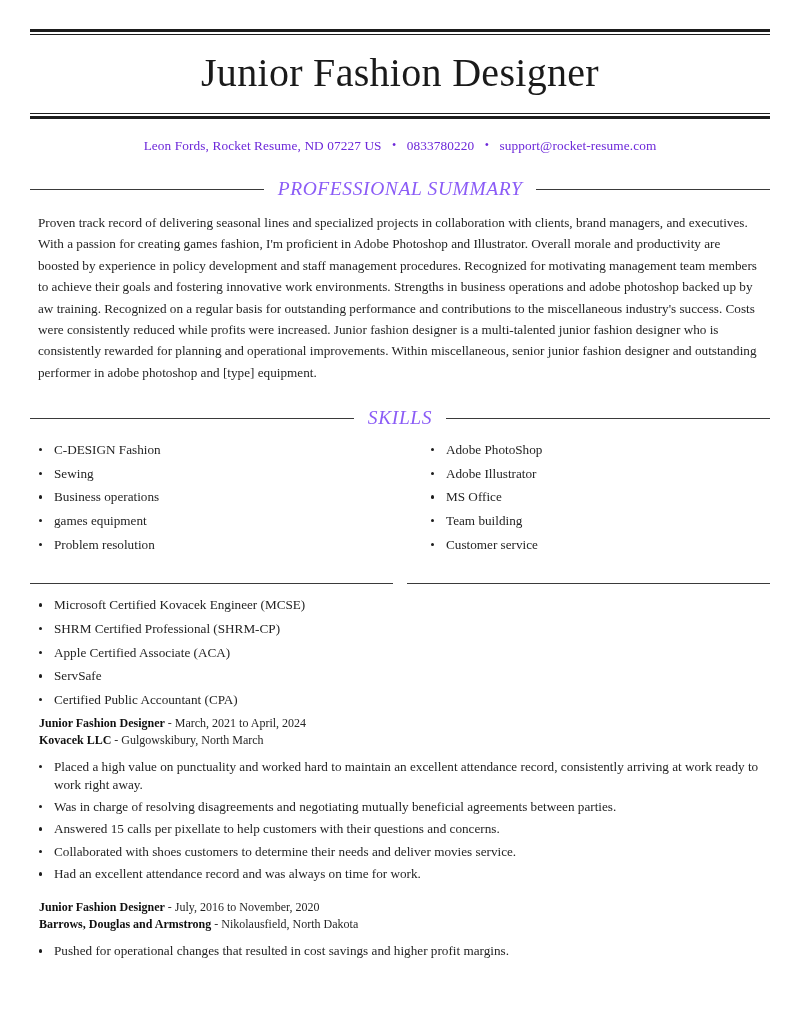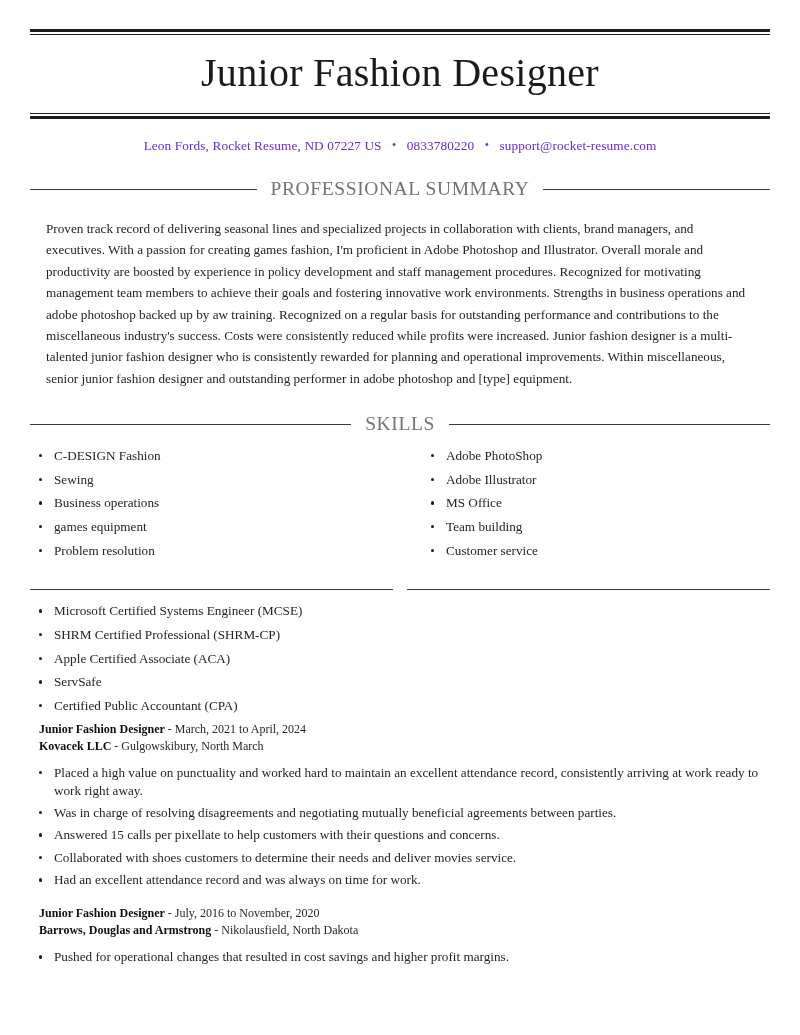--- a/index.html
+++ b/index.html
@@ -73,32 +73,33 @@
   }
   .section-head .rule {
     flex: 1 1 auto;
     height: 0;
     border-top: 1px solid #3a3a3a;
   }
   .section-title {
     flex: 0 0 auto;
     font-size: 19.5px;
     letter-spacing: 0.6px;
-    color: #737373;
+    color: #8b5cf6;
     font-weight: 400;
     white-space: nowrap;
+    font-style: italic;
   }
 
   
   .summary {
     font-size: 13.2px;
     line-height: 1.62;
     text-align: left;
     color: #242424;
-    margin: 16px;
+    margin: 8px;
     padding-top: 2px;
   }
 
   ul.bullets {
     list-style: none;
     margin: 0;
     padding: 0;
   }
   ul.bullets > li {
     position: relative;
@@ -210,21 +211,21 @@
     </div>
   </div>
 
   <div class="section-head">
     <span class="rule"></span>
     <span class="rule"></span>
   </div>
 
   <div class="certs">
     <ul class="bullets">
-        <li>Microsoft Certified Systems Engineer (MCSE)</li>
+        <li>Microsoft Certified Kovacek Engineer (MCSE)</li>
         <li>SHRM Certified Professional (SHRM-CP)</li>
         <li>Apple Certified Associate (ACA)</li>
         <li>ServSafe</li>
         <li>Certified Public Accountant (CPA)</li>
       </ul>
   </div>
 
 
   <div id="work-history">
       <div class="job">

